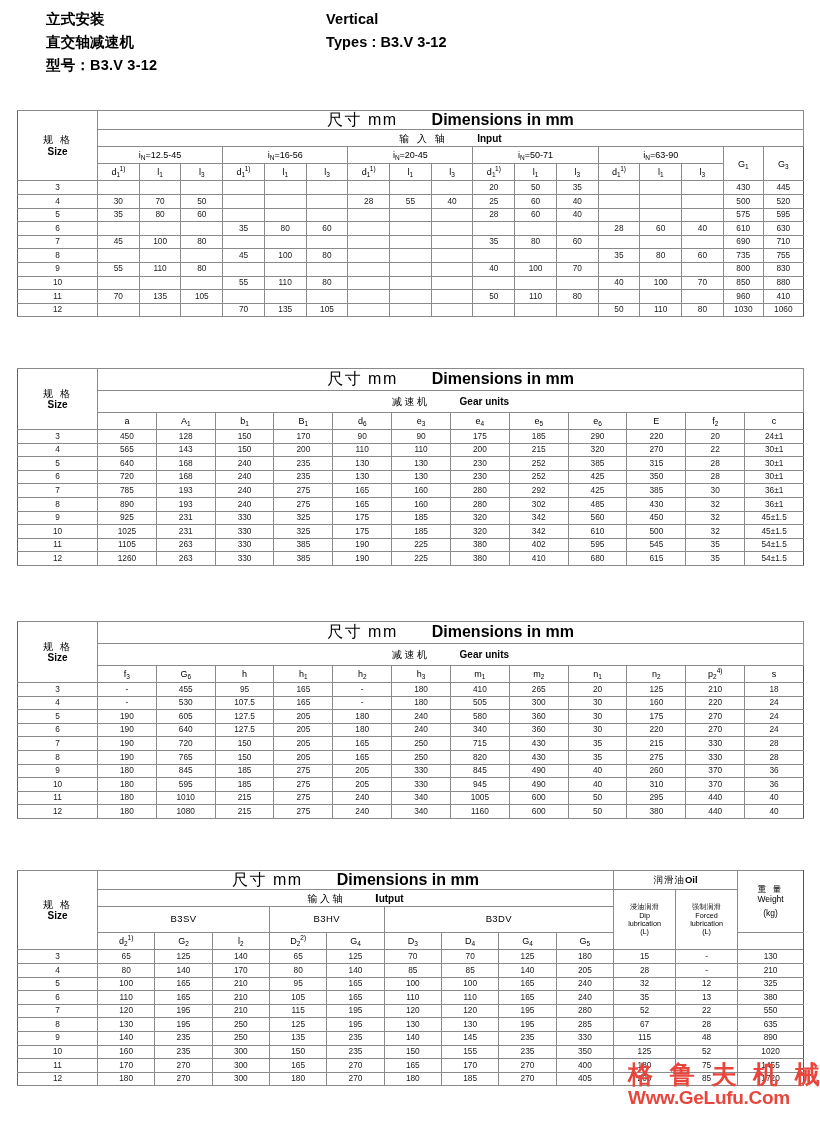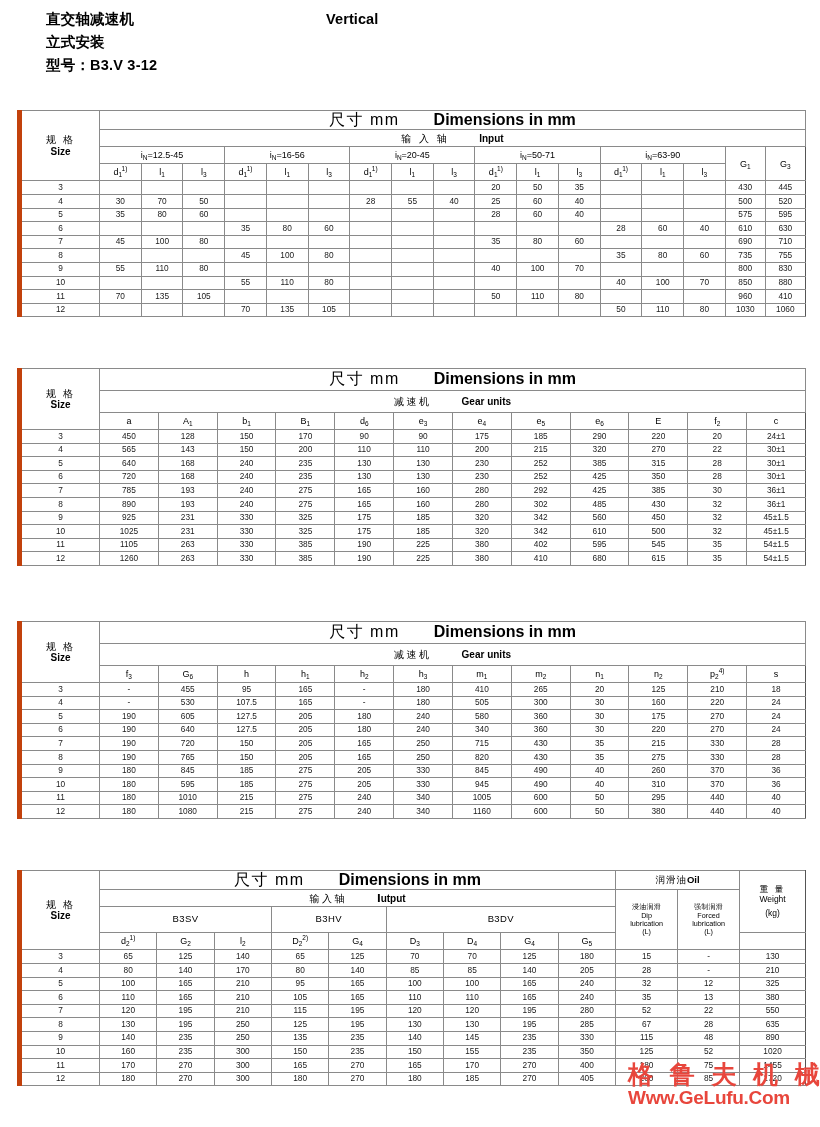--- a/index.html
+++ b/index.html
@@ -52,21 +52,21 @@
     border: 1px solid #8a8a8a;
     text-align: center;
     vertical-align: middle;
     font-weight: normal;
     padding: 0;
     line-height: 1.15;
     overflow: hidden;
     white-space: nowrap;
   }
   table.dt { border: 1px solid #555; }
-  table.dt td.outerL { border-left: 5px solid #c2410c; }
+  table.dt td.outerL { border-left: 1px solid #c2410c; }
   table.dt td.outerR { border-right: 1px solid #555; }
 
   .hrow td, .hrow th { height: 17px; }
   .drow td { height: 13.6px; font-size: 8.3px; color: #1a1a1a; }
 
   .sz-cell {
     font-size: 10px;
     line-height: 14px;
   }
   .sz-cell .cn { letter-spacing: 2px; }
@@ -141,26 +141,27 @@
     color: #e8463c;
     letter-spacing: -0.3px;
     white-space: nowrap;
   }
 </style>
 </head>
 <body>
 
 <div class="title-block">
   <div class="title-cn">
+    <div class="title-line">立式安装</div>
     <div class="title-line">直交轴减速机</div>
-    <div class="title-line">立式安装</div>
     <div class="title-line">型号：B3.V  3-12</div>
   </div>
   <div class="title-en">
     <div class="title-line">Vertical</div>
+    <div class="title-line">Types : B3.V  3-12</div>
   </div>
 </div>
 
 <div class="tbl-wrap" style="top:110px;">
   <table class="dt" id="t1">
       <colgroup>
         <col style="width:80px">
         <col style="width:41.733333333333334px">
         <col style="width:41.733333333333334px">
         <col style="width:41.733333333333334px">

